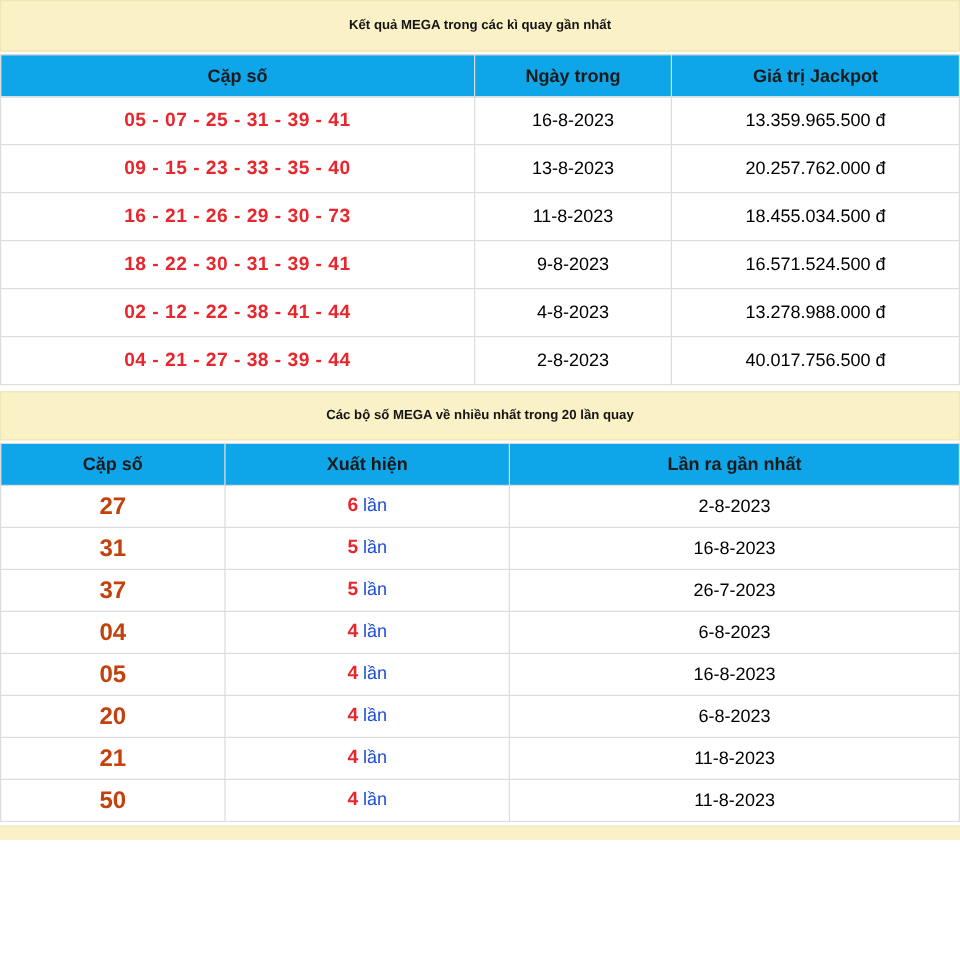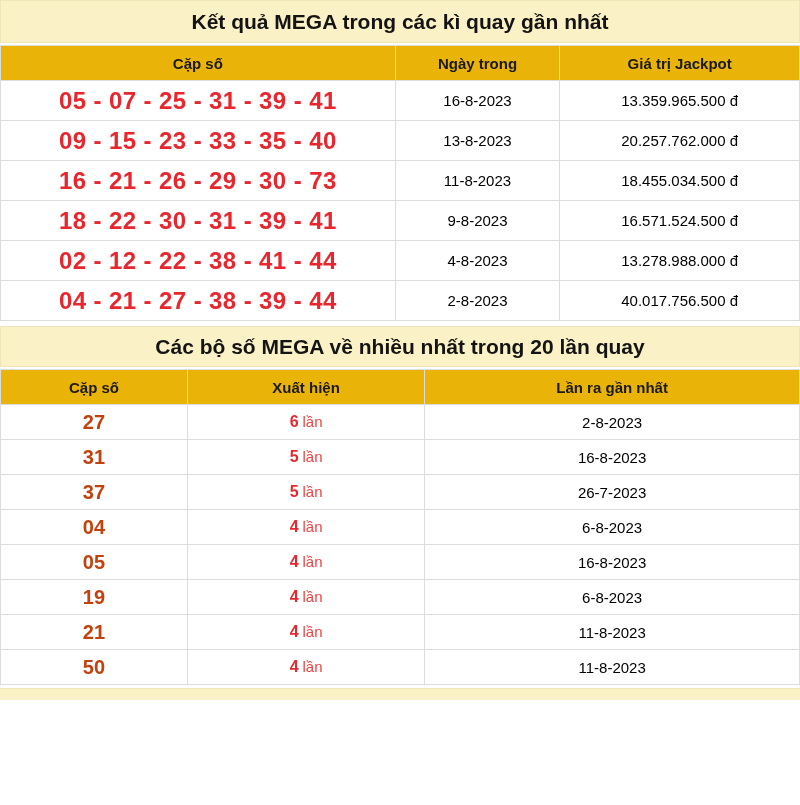--- a/index.html
+++ b/index.html
@@ -10,52 +10,52 @@
     font-family: "Liberation Sans", sans-serif;
     color: #333333;
   }
   .title-bar {
     background: #FAF1C6;
     border: 1px solid #EFE5B8;
     height: 43px;
     line-height: 41px;
     text-align: center;
     font-weight: 700;
-    font-size: 21px;
+    font-size: 11px;
     color: #141414;
     margin-bottom: 2px;
   }
   .section-2 .title-bar { height: 41px; line-height: 39px; margin-top: 5px; }
   table { width: 100%; border-collapse: collapse; table-layout: fixed; }
   th, td { border: 1px solid #dddddd; text-align: center; vertical-align: middle; }
   thead th {
-    background: #eab308;
+    background: #0ea5e9;
     font-size: 15px;
     font-weight: 700;
     color: #1a1a1a;
     height: 35px;
   }
   .recent-table td { height: 40px; }
   .freq-table td { height: 35px; }
   .recent-table col.c1 { width: 49.4%; }
   .recent-table col.c2 { width: 20.6%; }
   .recent-table col.c3 { width: 30.0%; }
   .freq-table col.c1 { width: 23.4%; }
   .freq-table col.c2 { width: 29.7%; }
   .freq-table col.c3 { width: 46.9%; }
   .pair-numbers {
     color: #E8262D;
     font-weight: 700;
-    font-size: 24px;
+    font-size: 16px;
     letter-spacing: 0.4px;
   }
   .date-cell, .jackpot-cell { font-size: 15px; color: #000000; }
   .freq-number { color: #c2410c; font-weight: 700; font-size: 20px; }
   .count-num { color: #E8262D; font-weight: 700; font-size: 16px; }
-  .count-unit { color: #ef4444; font-weight: 400; font-size: 15px; margin-left: 4px; }
+  .count-unit { color: #1d4ed8; font-weight: 400; font-size: 15px; margin-left: 4px; }
   .bottom-strip {
     background: #FAF1C6;
     border-top: 1px solid #EFE5B8;
     height: 12px;
     margin-top: 3px;
   }
 </style>
 </head>
 <body>
 
@@ -144,21 +144,21 @@
         <td class="freq-number">04</td>
         <td><span class="count-num">4</span><span class="count-unit">lần</span></td>
         <td class="date-cell">6-8-2023</td>
       </tr>
       <tr>
         <td class="freq-number">05</td>
         <td><span class="count-num">4</span><span class="count-unit">lần</span></td>
         <td class="date-cell">16-8-2023</td>
       </tr>
       <tr>
-        <td class="freq-number">19</td>
+        <td class="freq-number">20</td>
         <td><span class="count-num">4</span><span class="count-unit">lần</span></td>
         <td class="date-cell">6-8-2023</td>
       </tr>
       <tr>
         <td class="freq-number">21</td>
         <td><span class="count-num">4</span><span class="count-unit">lần</span></td>
         <td class="date-cell">11-8-2023</td>
       </tr>
       <tr>
         <td class="freq-number">50</td>

